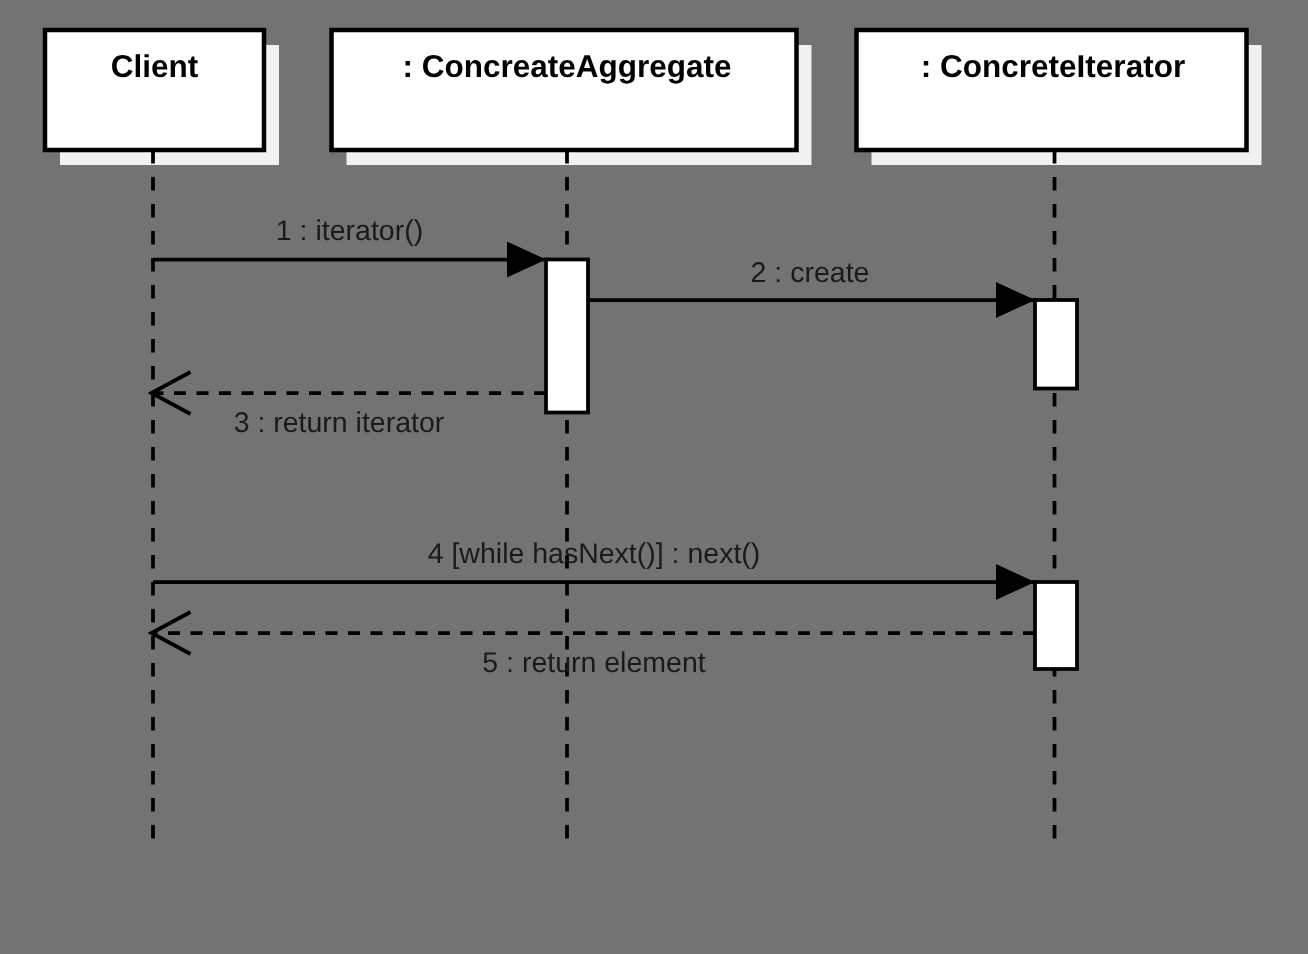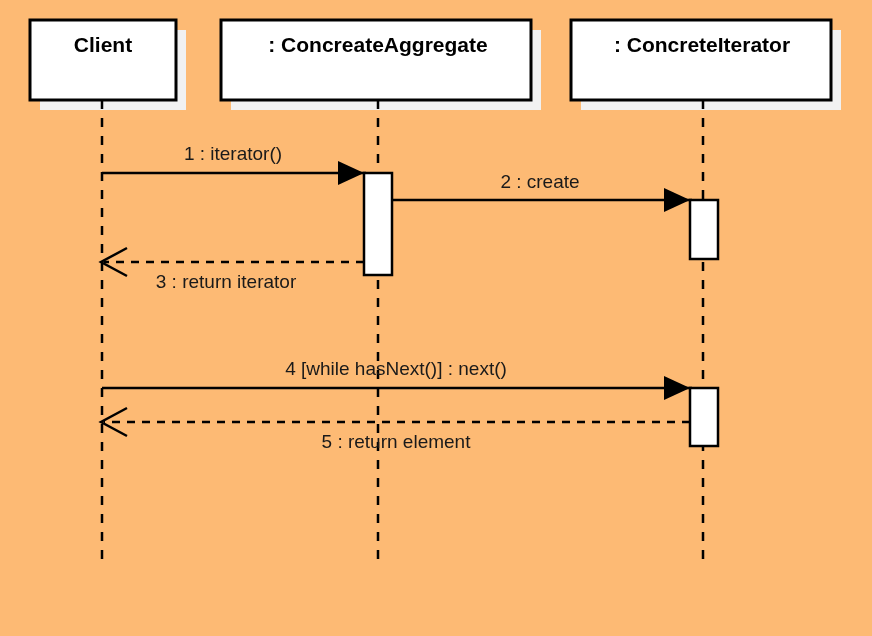--- a/index.html
+++ b/index.html
@@ -8,21 +8,21 @@
     padding: 0;
     background: #ffffff;
   }
   body {
     font-family: "Liberation Sans", sans-serif;
   }
   #diagram-root {
     position: relative;
     width: 872px;
     height: 636px;
-    background: #fdba74;
+    background: #737373;
     overflow: hidden;
   }
   #diagram-svg {
     position: absolute;
     left: 0;
     top: 0;
     width: 872px;
     height: 636px;
   }
   .participant-label {

